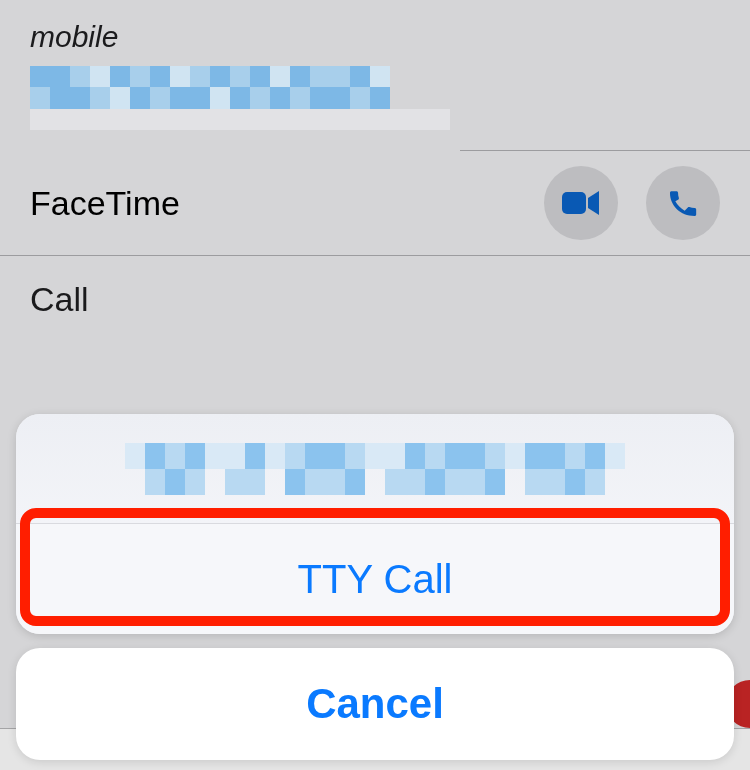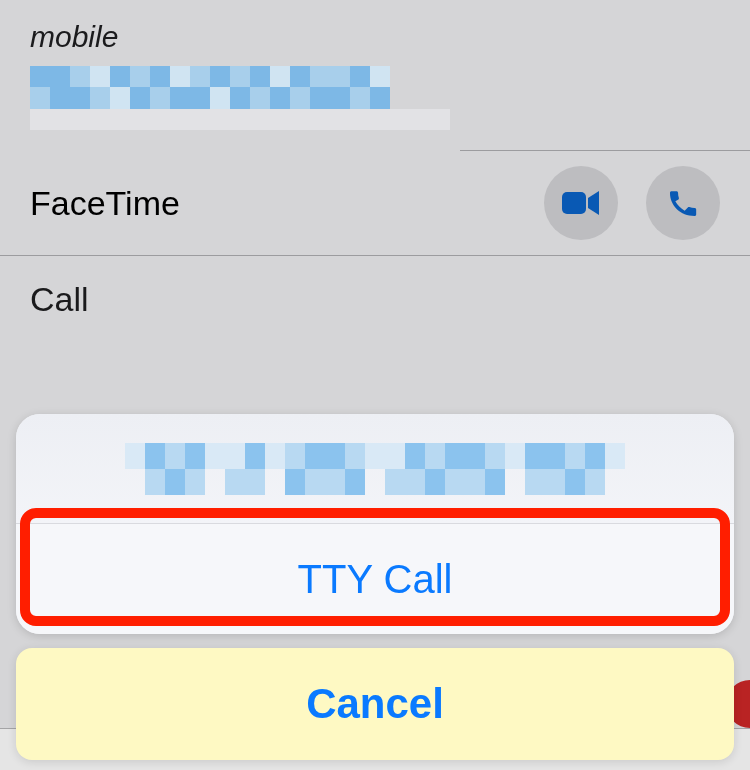--- a/index.html
+++ b/index.html
@@ -171,22 +171,22 @@
       display: flex;
       align-items: center;
       justify-content: center;
       font-size: 40px;
       color: #0A7AFF;
       background: #F6F7FA;
     }
     .cancel-btn {
       margin-top: 14px;
       height: 112px;
-      border-radius: 16px;
-      background: #fef9c3;
+      border-radius: 24px;
+      background: #ffffff;
       display: flex;
       align-items: center;
       justify-content: center;
       font-size: 42px;
       font-weight: 600;
       color: #0A7AFF;
       box-shadow: 0 2px 10px rgba(0,0,0,0.12);
     }
     .highlight {
       position: absolute;

